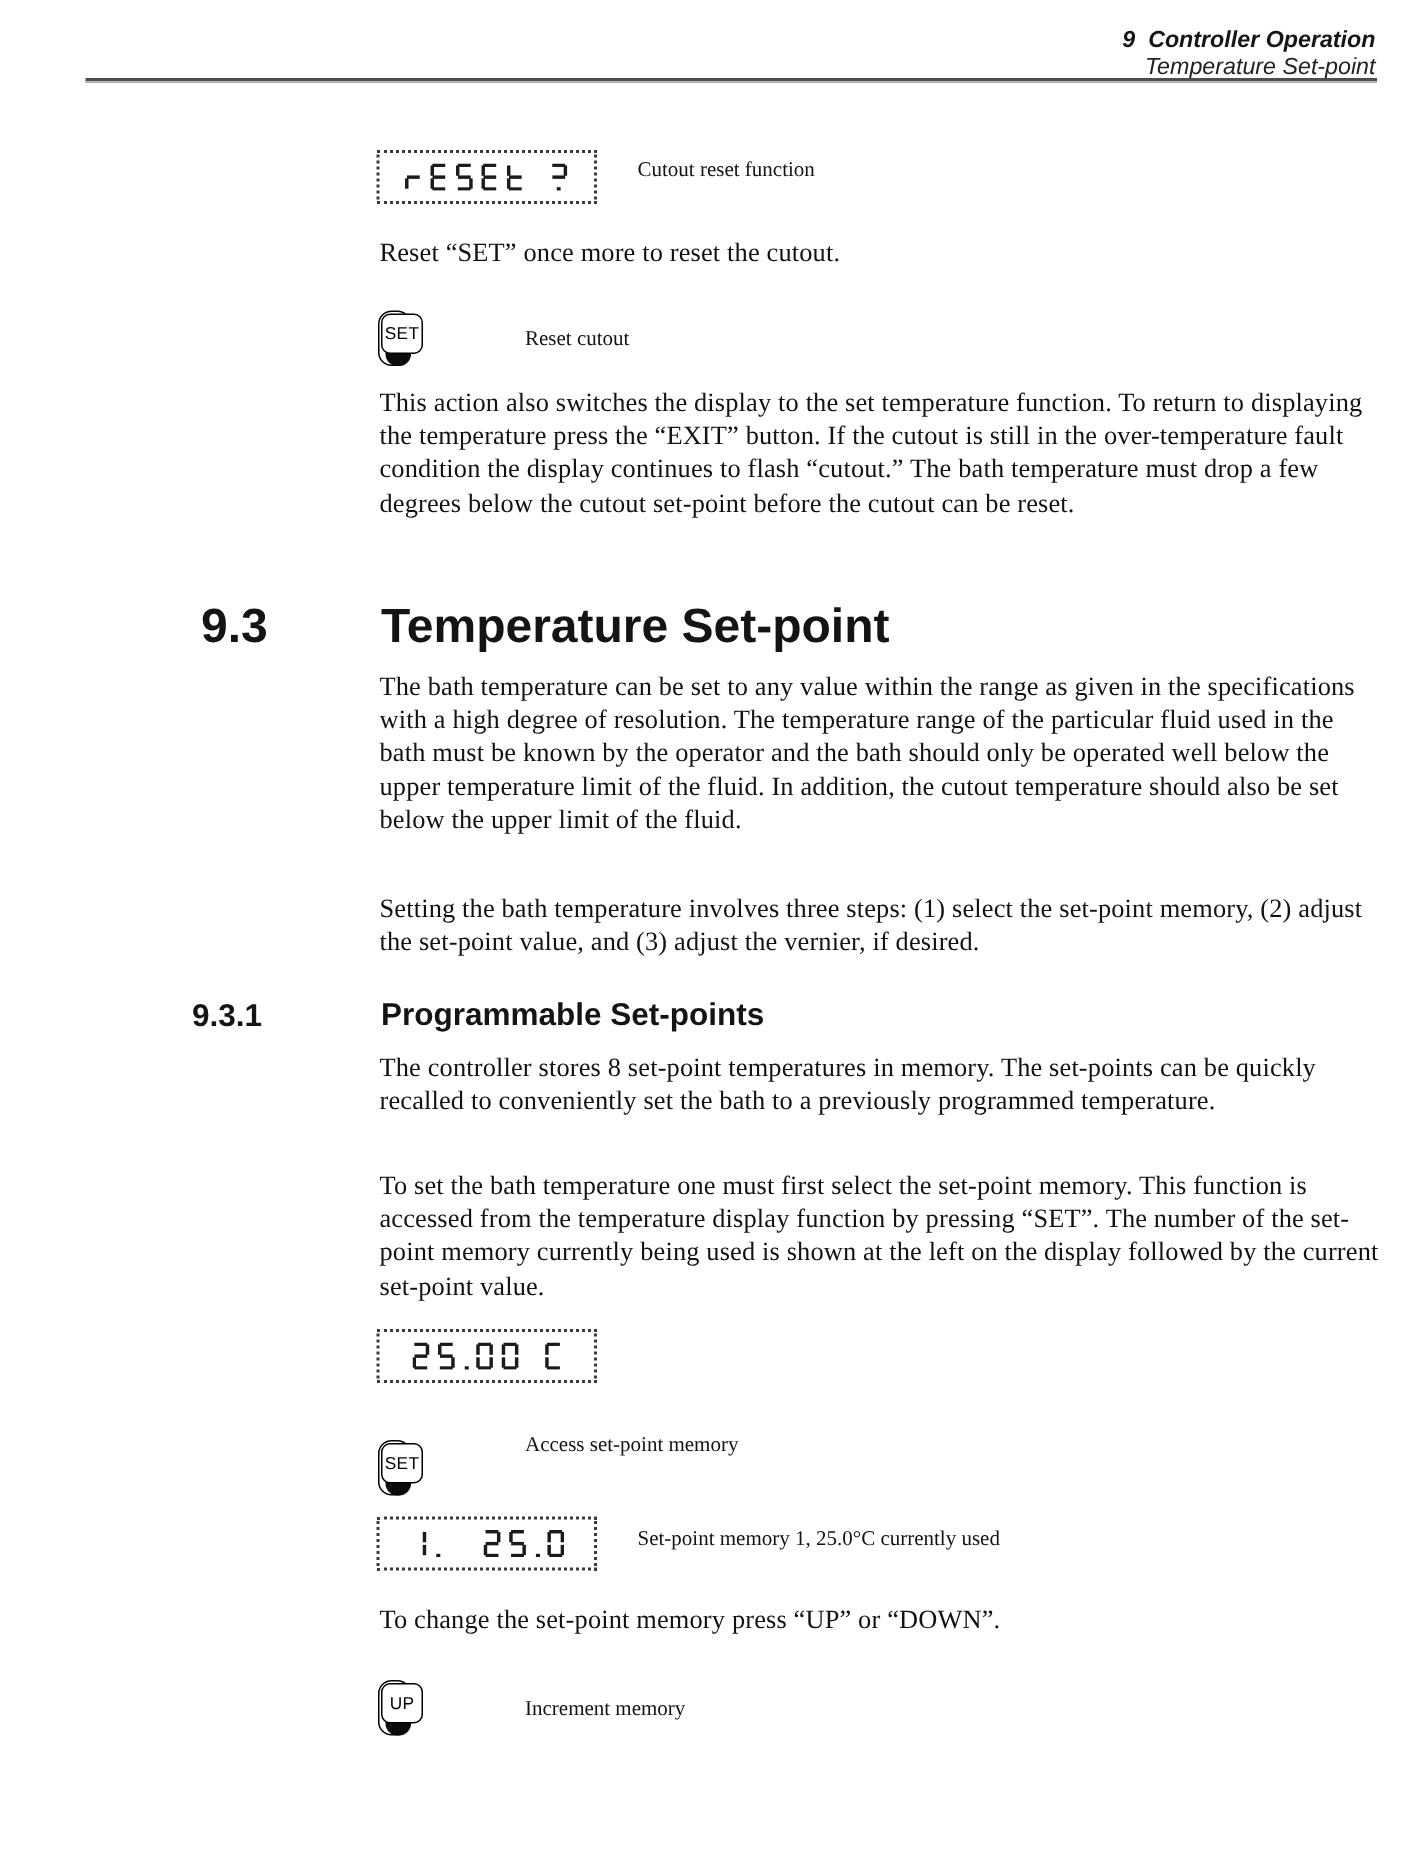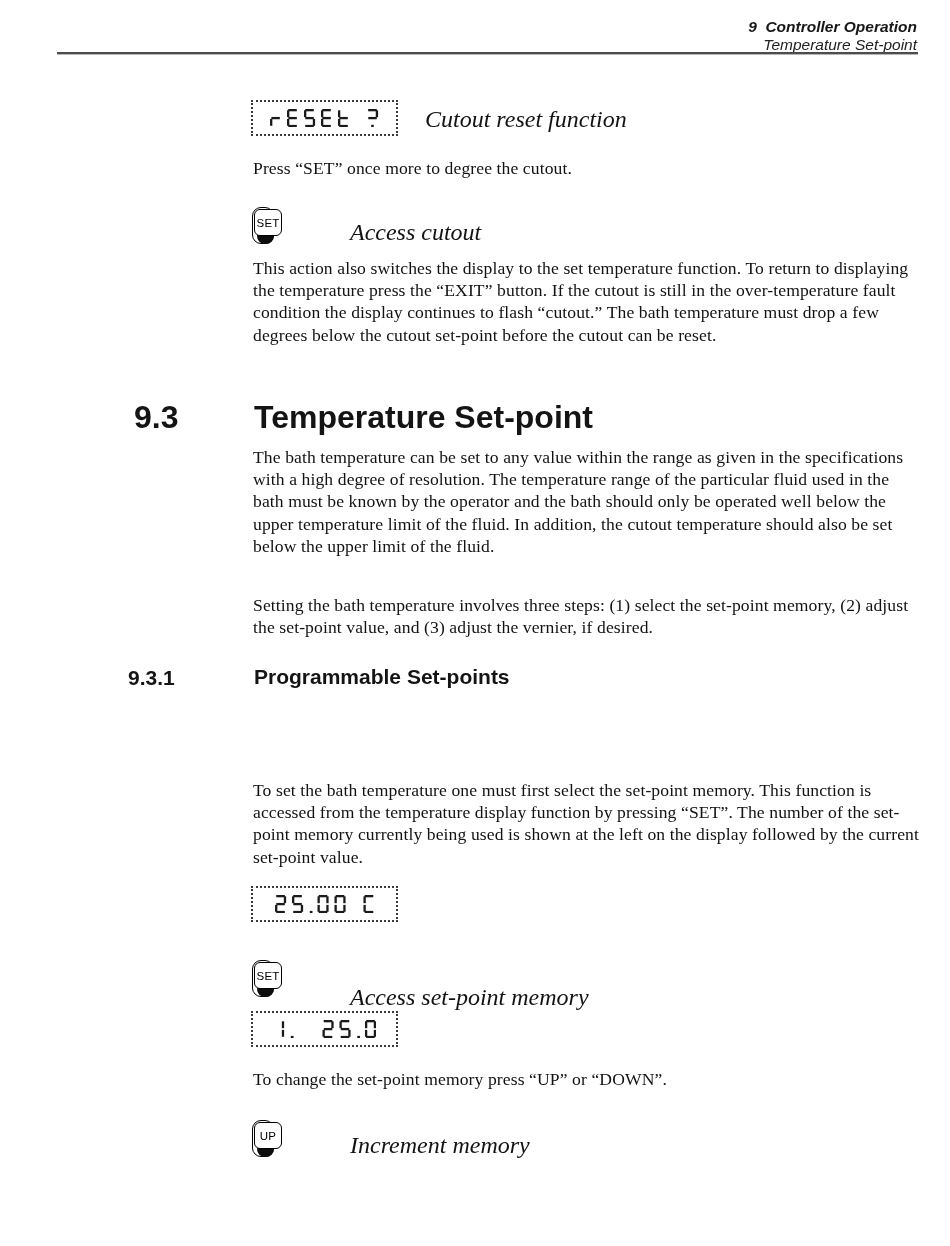--- a/index.html
+++ b/index.html
@@ -28,21 +28,21 @@
   
   .lcd {
     position:absolute; left:251px; width:147px; height:36px; box-sizing:border-box;
     border:2.5px dotted #3a3a3a; background:#fff;
     display:flex; align-items:center; justify-content:center;
   }
   .lcd svg { display:block; }
 
   
   .caption {
-    position:absolute; font-style:italic; font-size:24px; color:#131313;
+    position:absolute; font-size:14px; color:#131313;
     white-space:nowrap;
   }
 
   
   .body-text {
     position:absolute; left:253px; width:668px;
     font-size:17.6px; line-height:22.2px; color:#121212; letter-spacing:0.1px;
   }
 
   
@@ -110,40 +110,41 @@
         <rect x="68" y="1.3" width="2.3" height="6.9" fill="#1a1a1a"></rect>
         <rect x="69.3" y="7.95" width="8.5" height="2.3" fill="#1a1a1a"></rect>
         <rect x="98.2" y="0" width="8.6" height="2.3" fill="#1a1a1a"></rect>
         <rect x="105.8" y="1.3" width="2.3" height="6.9" fill="#1a1a1a"></rect>
         <rect x="98.3" y="7.95" width="8.5" height="2.3" fill="#1a1a1a"></rect>
         <rect x="101.2" y="15.8" width="2.6" height="2.6" fill="#1a1a1a"></rect>
       </svg>
     </div>
   <div class="caption" style="left:425px; top:90px;">Cutout reset function</div>
 
-  <div class="body-text" style="top:141px;">Press “SET” once more to degree the cutout.</div>
+  <div class="body-text" style="top:141px;">Reset “SET” once more to reset the cutout.</div>
 
   <div class="keycap" style="left:252px; top:191px;">
     <span class="key-base"></span>
     <span class="key-shadow"></span>
     <span class="key-face">SET</span>
   </div>
-  <div class="caption" style="left:350px; top:203px;">Access cutout</div>
+  <div class="caption" style="left:350px; top:203px;">Reset cutout</div>
 
   <div class="body-text" style="top:241px;">This action also switches the display to the set temperature function. To return to displaying the temperature press the “EXIT” button. If the cutout is still in the over-temperature fault condition the display continues to flash “cutout.” The bath temperature must drop a few degrees below the cutout set-point before the cutout can be reset.</div>
 
   <div class="sec-num h1-size" style="left:134px; top:383px;">9.3</div>
   <div class="sec-title h1-size" style="left:254px; top:383px;">Temperature Set-point</div>
 
   <div class="body-text" style="top:430px;">The bath temperature can be set to any value within the range as given in the specifications with a high degree of resolution. The temperature range of the particular fluid used in the bath must be known by the operator and the bath should only be operated well below the upper temperature limit of the fluid. In addition, the cutout temperature should also be set below the upper limit of the fluid.</div>
   <div class="body-text" style="top:578px;">Setting the bath temperature involves three steps: (1) select the set-point memory, (2) adjust the set-point value, and (3) adjust the vernier, if desired.</div>
 
   <div class="sec-num h2-size" style="left:128px; top:650px;">9.3.1</div>
   <div class="sec-title h2-size" style="left:254px; top:649px;">Programmable Set-points</div>
 
+  <div class="body-text" style="top:684px;">The controller stores 8 set-point temperatures in memory. The set-points can be quickly recalled to conveniently set the bath to a previously programmed temperature.</div>
   <div class="body-text" style="top:763px;">To set the bath temperature one must first select the set-point memory. This function is accessed from the temperature display function by pressing “SET”. The number of the set-point memory currently being used is shown at the left on the display followed by the current set-point value.</div>
 
   <div class="lcd" style="top:870px;">
       <svg viewBox="0 0 100 18.2" width="100" height="18.2">
         <rect x="1.2" y="0" width="8.6" height="2.3" fill="#1a1a1a"></rect>
         <rect x="8.8" y="1.3" width="2.3" height="6.9" fill="#1a1a1a"></rect>
         <rect x="1.2" y="15.9" width="8.6" height="2.3" fill="#1a1a1a"></rect>
         <rect x="0" y="9.9" width="2.3" height="6.9" fill="#1a1a1a"></rect>
         <rect x="1.3" y="7.95" width="8.5" height="2.3" fill="#1a1a1a"></rect>
         <rect x="18.2" y="0" width="8.6" height="2.3" fill="#1a1a1a"></rect>
@@ -169,21 +170,21 @@
         <rect x="88.5" y="9.9" width="2.3" height="6.9" fill="#1a1a1a"></rect>
         <rect x="88.5" y="1.3" width="2.3" height="6.9" fill="#1a1a1a"></rect>
       </svg>
     </div>
 
   <div class="keycap" style="left:252px; top:944px;">
     <span class="key-base"></span>
     <span class="key-shadow"></span>
     <span class="key-face">SET</span>
   </div>
-  <div class="caption" style="left:350px; top:968px;">Access set-point memory</div>
+  <div class="caption" style="left:350px; top:940px;">Access set-point memory</div>
 
   <div class="lcd" style="top:995px;">
       <svg viewBox="0 0 103.5 18.2" width="103.5" height="18.2">
         <rect x="8.8" y="1.3" width="2.3" height="6.9" fill="#1a1a1a"></rect>
         <rect x="8.8" y="9.9" width="2.3" height="6.9" fill="#1a1a1a"></rect>
         <rect x="17.8" y="15.9" width="2.7" height="2.7" fill="#1a1a1a"></rect>
         <rect x="50.7" y="0" width="8.6" height="2.3" fill="#1a1a1a"></rect>
         <rect x="58.3" y="1.3" width="2.3" height="6.9" fill="#1a1a1a"></rect>
         <rect x="50.7" y="15.9" width="8.6" height="2.3" fill="#1a1a1a"></rect>
         <rect x="49.5" y="9.9" width="2.3" height="6.9" fill="#1a1a1a"></rect>
@@ -195,20 +196,21 @@
         <rect x="67.8" y="7.95" width="8.5" height="2.3" fill="#1a1a1a"></rect>
         <rect x="84.3" y="15.9" width="2.7" height="2.7" fill="#1a1a1a"></rect>
         <rect x="93.2" y="0" width="8.6" height="2.3" fill="#1a1a1a"></rect>
         <rect x="100.8" y="1.3" width="2.3" height="6.9" fill="#1a1a1a"></rect>
         <rect x="100.8" y="9.9" width="2.3" height="6.9" fill="#1a1a1a"></rect>
         <rect x="93.2" y="15.9" width="8.6" height="2.3" fill="#1a1a1a"></rect>
         <rect x="92" y="9.9" width="2.3" height="6.9" fill="#1a1a1a"></rect>
         <rect x="92" y="1.3" width="2.3" height="6.9" fill="#1a1a1a"></rect>
       </svg>
     </div>
+  <div class="caption" style="left:425px; top:1003px;">Set-point memory 1, 25.0°C currently used</div>
 
   <div class="body-text" style="top:1052px;">To change the set-point memory press “UP” or “DOWN”.</div>
 
   <div class="keycap" style="left:252px; top:1104px;">
     <span class="key-base"></span>
     <span class="key-shadow"></span>
     <span class="key-face">UP</span>
   </div>
   <div class="caption" style="left:350px; top:1116px;">Increment memory</div>
 

